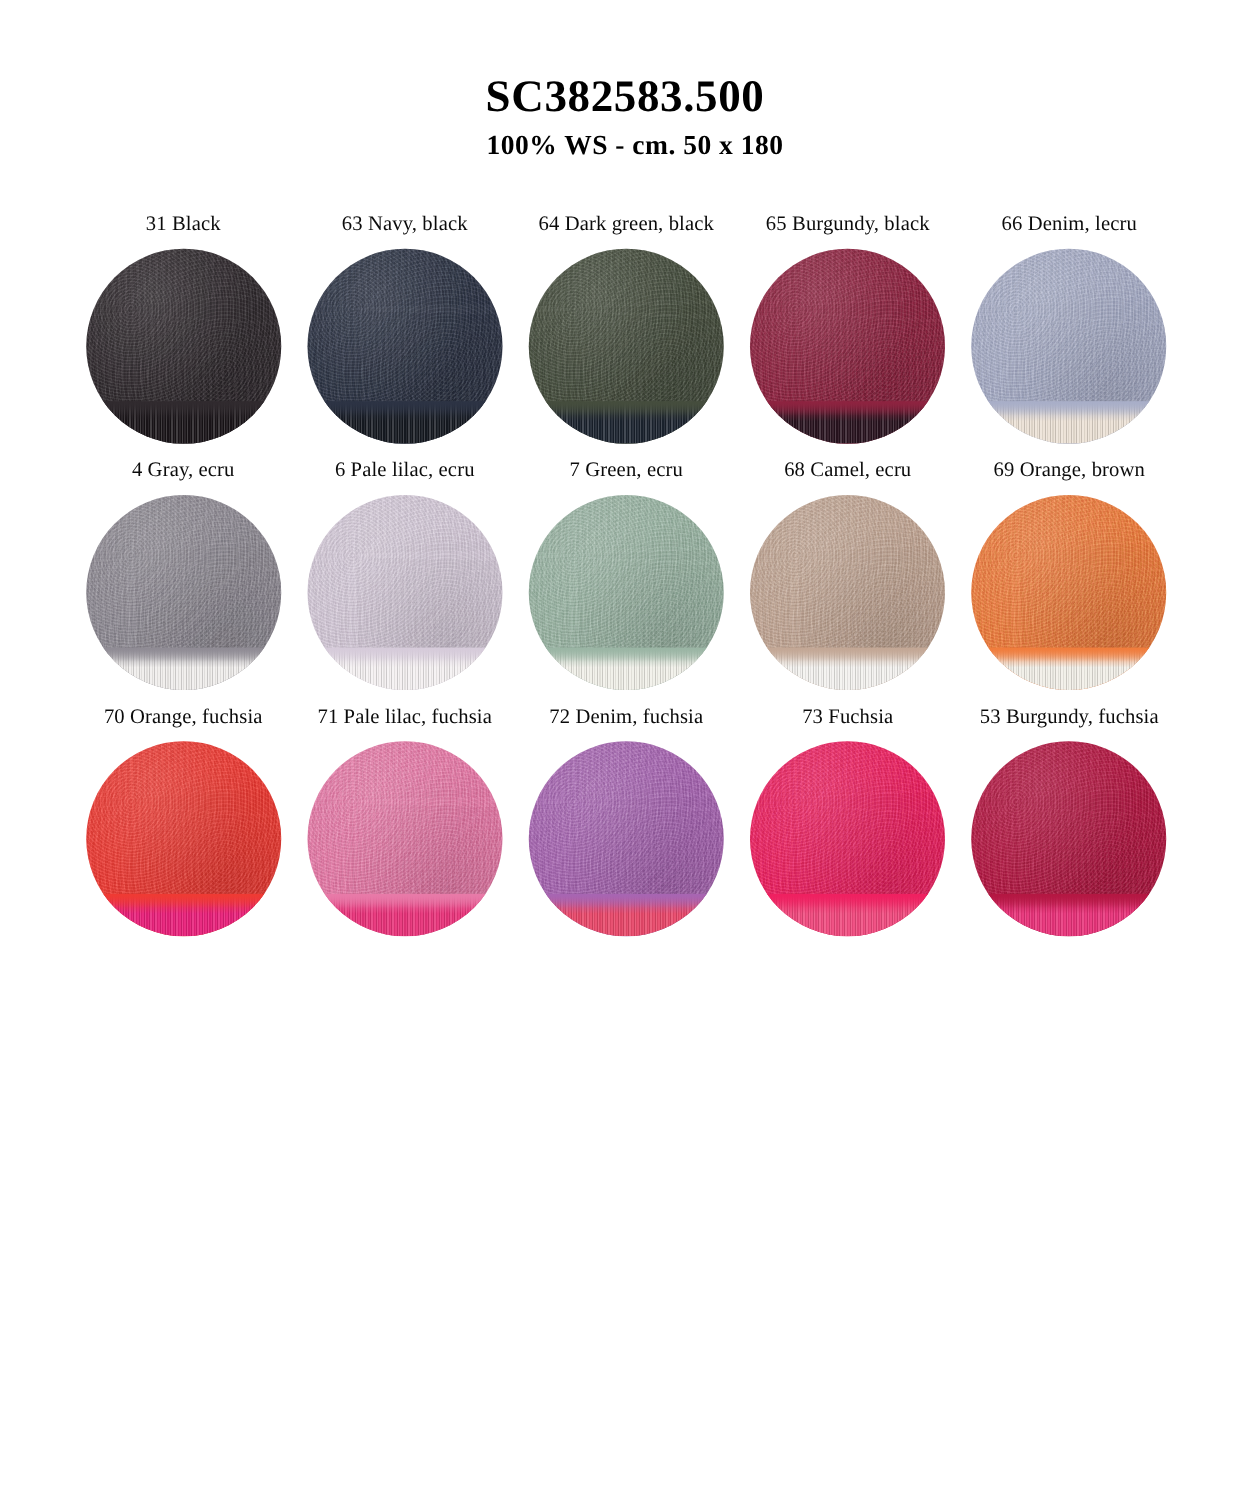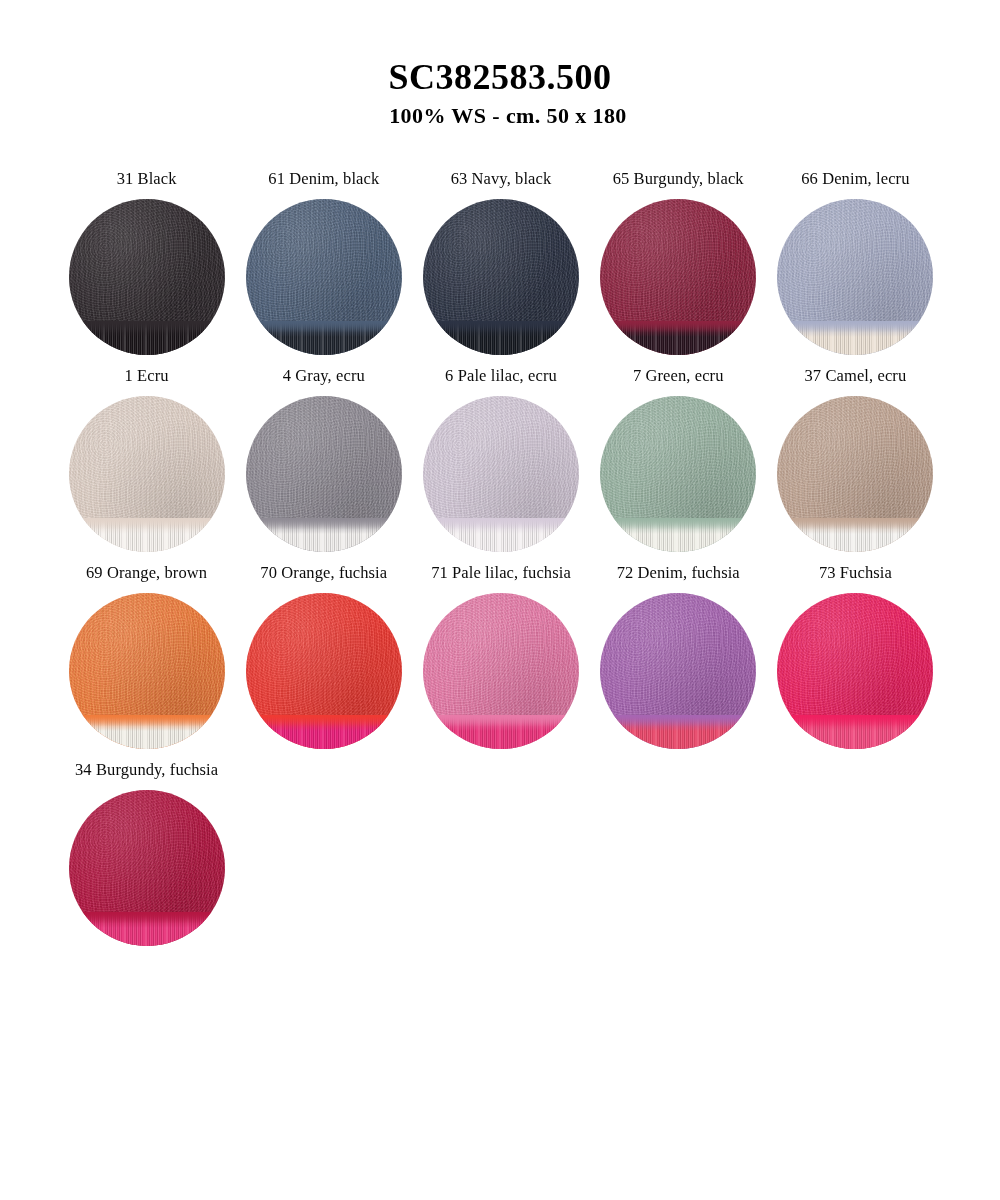--- a/index.html
+++ b/index.html
@@ -190,48 +190,48 @@
           <div class="tex-a"></div>
           <div class="tex-c"></div>
           <div class="fringe">
             <div class="band" style="background: linear-gradient(rgb(48, 42, 46) 0%, rgb(26, 21, 25) 34%, rgb(26, 21, 25) 100%);"></div>
             <div class="strands" style="opacity: 0.6;"></div>
             <div class="topblend" style="background: linear-gradient(rgb(48, 42, 46) 0%, rgba(255, 255, 255, 0) 100%);"></div>
           </div>
         </div>
       </div>
       <div class="cell">
-        <div class="swatch-label">61 Denim, black</div>
-        <div class="swatch" style="background: rgb(77, 95, 120);">
-          <div class="weave"></div>
-          <div class="tex-b"></div>
-          <div class="tex-a"></div>
-          <div class="tex-c"></div>
-          <div class="fringe">
-            <div class="band" style="background: linear-gradient(rgb(77, 95, 120) 0%, rgb(32, 37, 47) 34%, rgb(32, 37, 47) 100%);"></div>
-            <div class="strands" style="opacity: 0.6;"></div>
-            <div class="topblend" style="background: linear-gradient(rgb(77, 95, 120) 0%, rgba(255, 255, 255, 0) 100%);"></div>
-          </div>
-        </div>
-      </div>
-      <div class="cell">
         <div class="swatch-label">63 Navy, black</div>
         <div class="swatch" style="background: rgb(44, 51, 68);">
           <div class="weave"></div>
           <div class="tex-b"></div>
           <div class="tex-a"></div>
           <div class="tex-c"></div>
           <div class="fringe">
             <div class="band" style="background: linear-gradient(rgb(44, 51, 68) 0%, rgb(22, 26, 34) 34%, rgb(22, 26, 34) 100%);"></div>
             <div class="strands" style="opacity: 0.6;"></div>
             <div class="topblend" style="background: linear-gradient(rgb(44, 51, 68) 0%, rgba(255, 255, 255, 0) 100%);"></div>
           </div>
         </div>
       </div>
       <div class="cell">
+        <div class="swatch-label">64 Dark green, black</div>
+        <div class="swatch" style="background: rgb(69, 77, 61);">
+          <div class="weave"></div>
+          <div class="tex-b"></div>
+          <div class="tex-a"></div>
+          <div class="tex-c"></div>
+          <div class="fringe">
+            <div class="band" style="background: linear-gradient(rgb(69, 77, 61) 0%, rgb(28, 36, 48) 34%, rgb(28, 36, 48) 100%);"></div>
+            <div class="strands" style="opacity: 0.6;"></div>
+            <div class="topblend" style="background: linear-gradient(rgb(69, 77, 61) 0%, rgba(255, 255, 255, 0) 100%);"></div>
+          </div>
+        </div>
+      </div>
+      <div class="cell">
         <div class="swatch-label">65 Burgundy, black</div>
         <div class="swatch" style="background: rgb(142, 35, 64);">
           <div class="weave"></div>
           <div class="tex-b"></div>
           <div class="tex-a"></div>
           <div class="tex-c"></div>
           <div class="fringe">
             <div class="band" style="background: linear-gradient(rgb(142, 35, 64) 0%, rgb(42, 20, 32) 34%, rgb(42, 20, 32) 100%);"></div>
             <div class="strands" style="opacity: 0.6;"></div>
             <div class="topblend" style="background: linear-gradient(rgb(142, 35, 64) 0%, rgba(255, 255, 255, 0) 100%);"></div>
@@ -246,34 +246,20 @@
           <div class="tex-a"></div>
           <div class="tex-c"></div>
           <div class="fringe">
             <div class="band" style="background: linear-gradient(rgb(168, 174, 200) 0%, rgb(236, 226, 214) 34%, rgb(236, 226, 214) 100%);"></div>
             <div class="strands" style="opacity: 0.55;"></div>
             <div class="topblend" style="background: linear-gradient(rgb(168, 174, 200) 0%, rgba(255, 255, 255, 0) 100%);"></div>
           </div>
         </div>
       </div>
       <div class="cell">
-        <div class="swatch-label">1 Ecru</div>
-        <div class="swatch" style="background: rgb(226, 211, 201);">
-          <div class="weave"></div>
-          <div class="tex-b"></div>
-          <div class="tex-a"></div>
-          <div class="tex-c"></div>
-          <div class="fringe">
-            <div class="band" style="background: linear-gradient(rgb(226, 211, 201) 0%, rgb(246, 242, 238) 34%, rgb(246, 242, 238) 100%);"></div>
-            <div class="strands" style="opacity: 0.55;"></div>
-            <div class="topblend" style="background: linear-gradient(rgb(226, 211, 201) 0%, rgba(255, 255, 255, 0) 100%);"></div>
-          </div>
-        </div>
-      </div>
-      <div class="cell">
         <div class="swatch-label">4 Gray, ecru</div>
         <div class="swatch" style="background: rgb(143, 139, 148);">
           <div class="weave"></div>
           <div class="tex-b"></div>
           <div class="tex-a"></div>
           <div class="tex-c"></div>
           <div class="fringe">
             <div class="band" style="background: linear-gradient(rgb(143, 139, 148) 0%, rgb(240, 238, 236) 34%, rgb(240, 238, 236) 100%);"></div>
             <div class="strands" style="opacity: 0.55;"></div>
             <div class="topblend" style="background: linear-gradient(rgb(143, 139, 148) 0%, rgba(255, 255, 255, 0) 100%);"></div>
@@ -302,21 +288,21 @@
           <div class="tex-a"></div>
           <div class="tex-c"></div>
           <div class="fringe">
             <div class="band" style="background: linear-gradient(rgb(154, 181, 164) 0%, rgb(241, 240, 233) 34%, rgb(241, 240, 233) 100%);"></div>
             <div class="strands" style="opacity: 0.55;"></div>
             <div class="topblend" style="background: linear-gradient(rgb(154, 181, 164) 0%, rgba(255, 255, 255, 0) 100%);"></div>
           </div>
         </div>
       </div>
       <div class="cell">
-        <div class="swatch-label">37 Camel, ecru</div>
+        <div class="swatch-label">68 Camel, ecru</div>
         <div class="swatch" style="background: rgb(195, 167, 149);">
           <div class="weave"></div>
           <div class="tex-b"></div>
           <div class="tex-a"></div>
           <div class="tex-c"></div>
           <div class="fringe">
             <div class="band" style="background: linear-gradient(rgb(195, 167, 149) 0%, rgb(244, 242, 239) 34%, rgb(244, 242, 239) 100%);"></div>
             <div class="strands" style="opacity: 0.55;"></div>
             <div class="topblend" style="background: linear-gradient(rgb(195, 167, 149) 0%, rgba(255, 255, 255, 0) 100%);"></div>
           </div>
@@ -386,21 +372,21 @@
           <div class="tex-a"></div>
           <div class="tex-c"></div>
           <div class="fringe">
             <div class="band" style="background: linear-gradient(rgb(239, 32, 96) 0%, rgb(240, 74, 126) 34%, rgb(240, 74, 126) 100%);"></div>
             <div class="strands" style="opacity: 0.45;"></div>
             <div class="topblend" style="background: linear-gradient(rgb(239, 32, 96) 0%, rgba(255, 255, 255, 0) 100%);"></div>
           </div>
         </div>
       </div>
       <div class="cell">
-        <div class="swatch-label">34 Burgundy, fuchsia</div>
+        <div class="swatch-label">53 Burgundy, fuchsia</div>
         <div class="swatch" style="background: rgb(180, 23, 66);">
           <div class="weave"></div>
           <div class="tex-b"></div>
           <div class="tex-a"></div>
           <div class="tex-c"></div>
           <div class="fringe">
             <div class="band" style="background: linear-gradient(rgb(180, 23, 66) 0%, rgb(232, 51, 122) 34%, rgb(232, 51, 122) 100%);"></div>
             <div class="strands" style="opacity: 0.45;"></div>
             <div class="topblend" style="background: linear-gradient(rgb(180, 23, 66) 0%, rgba(255, 255, 255, 0) 100%);"></div>
           </div>

